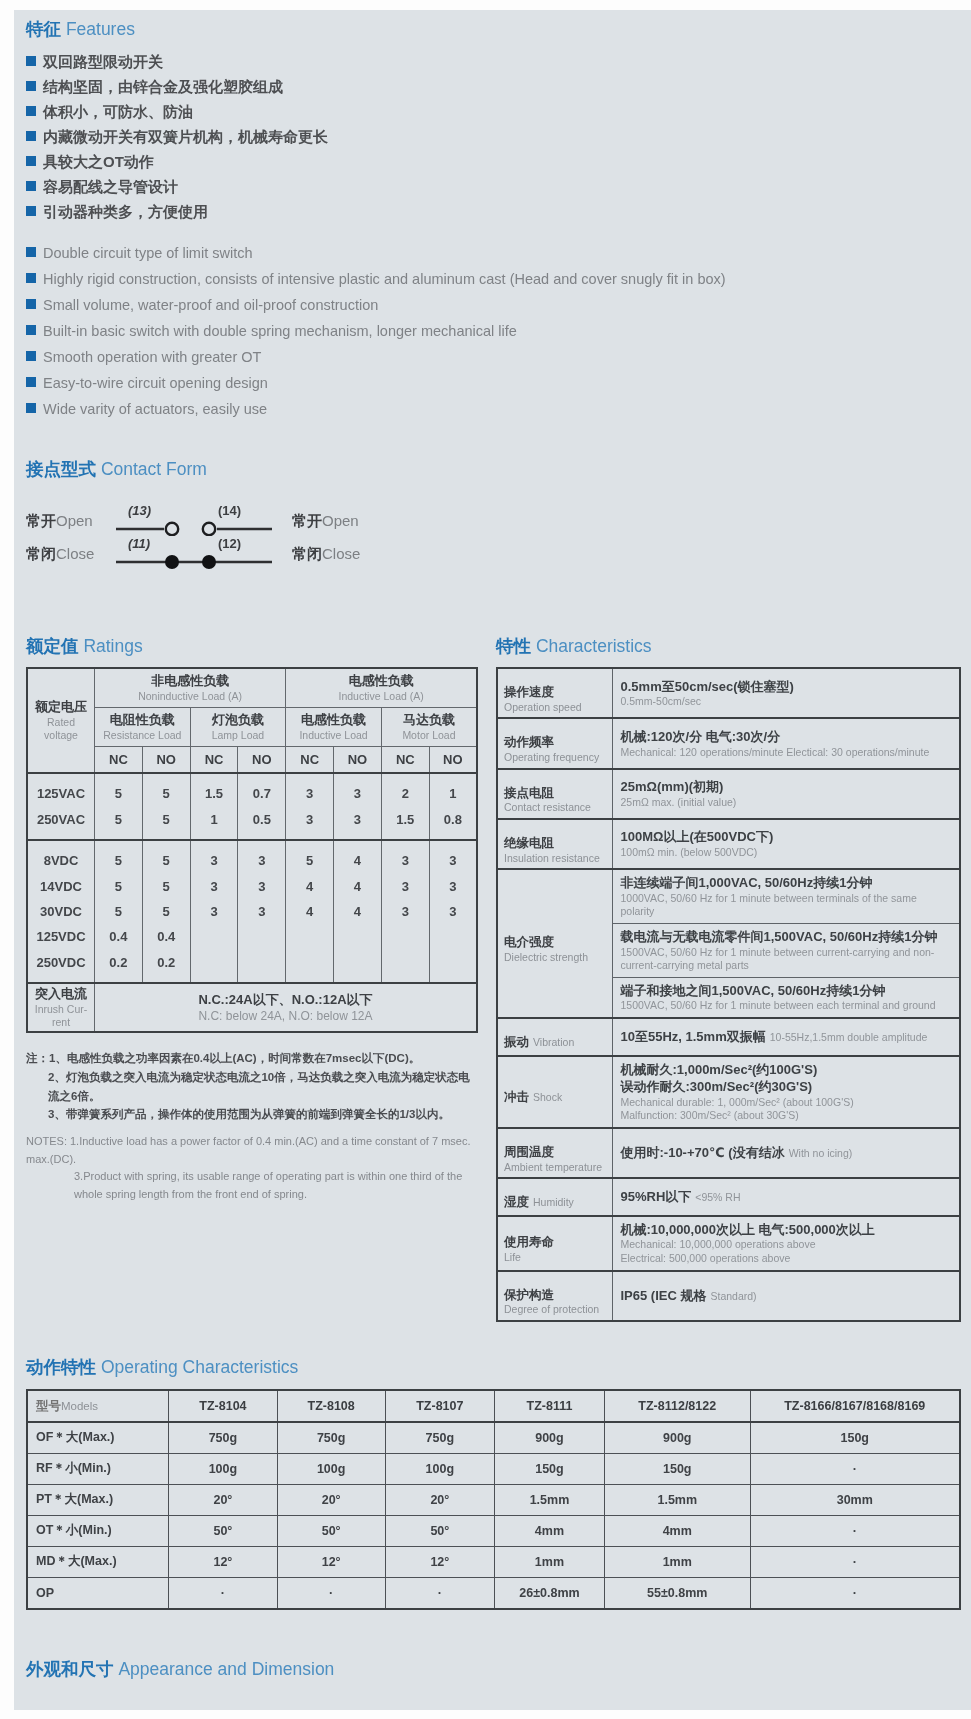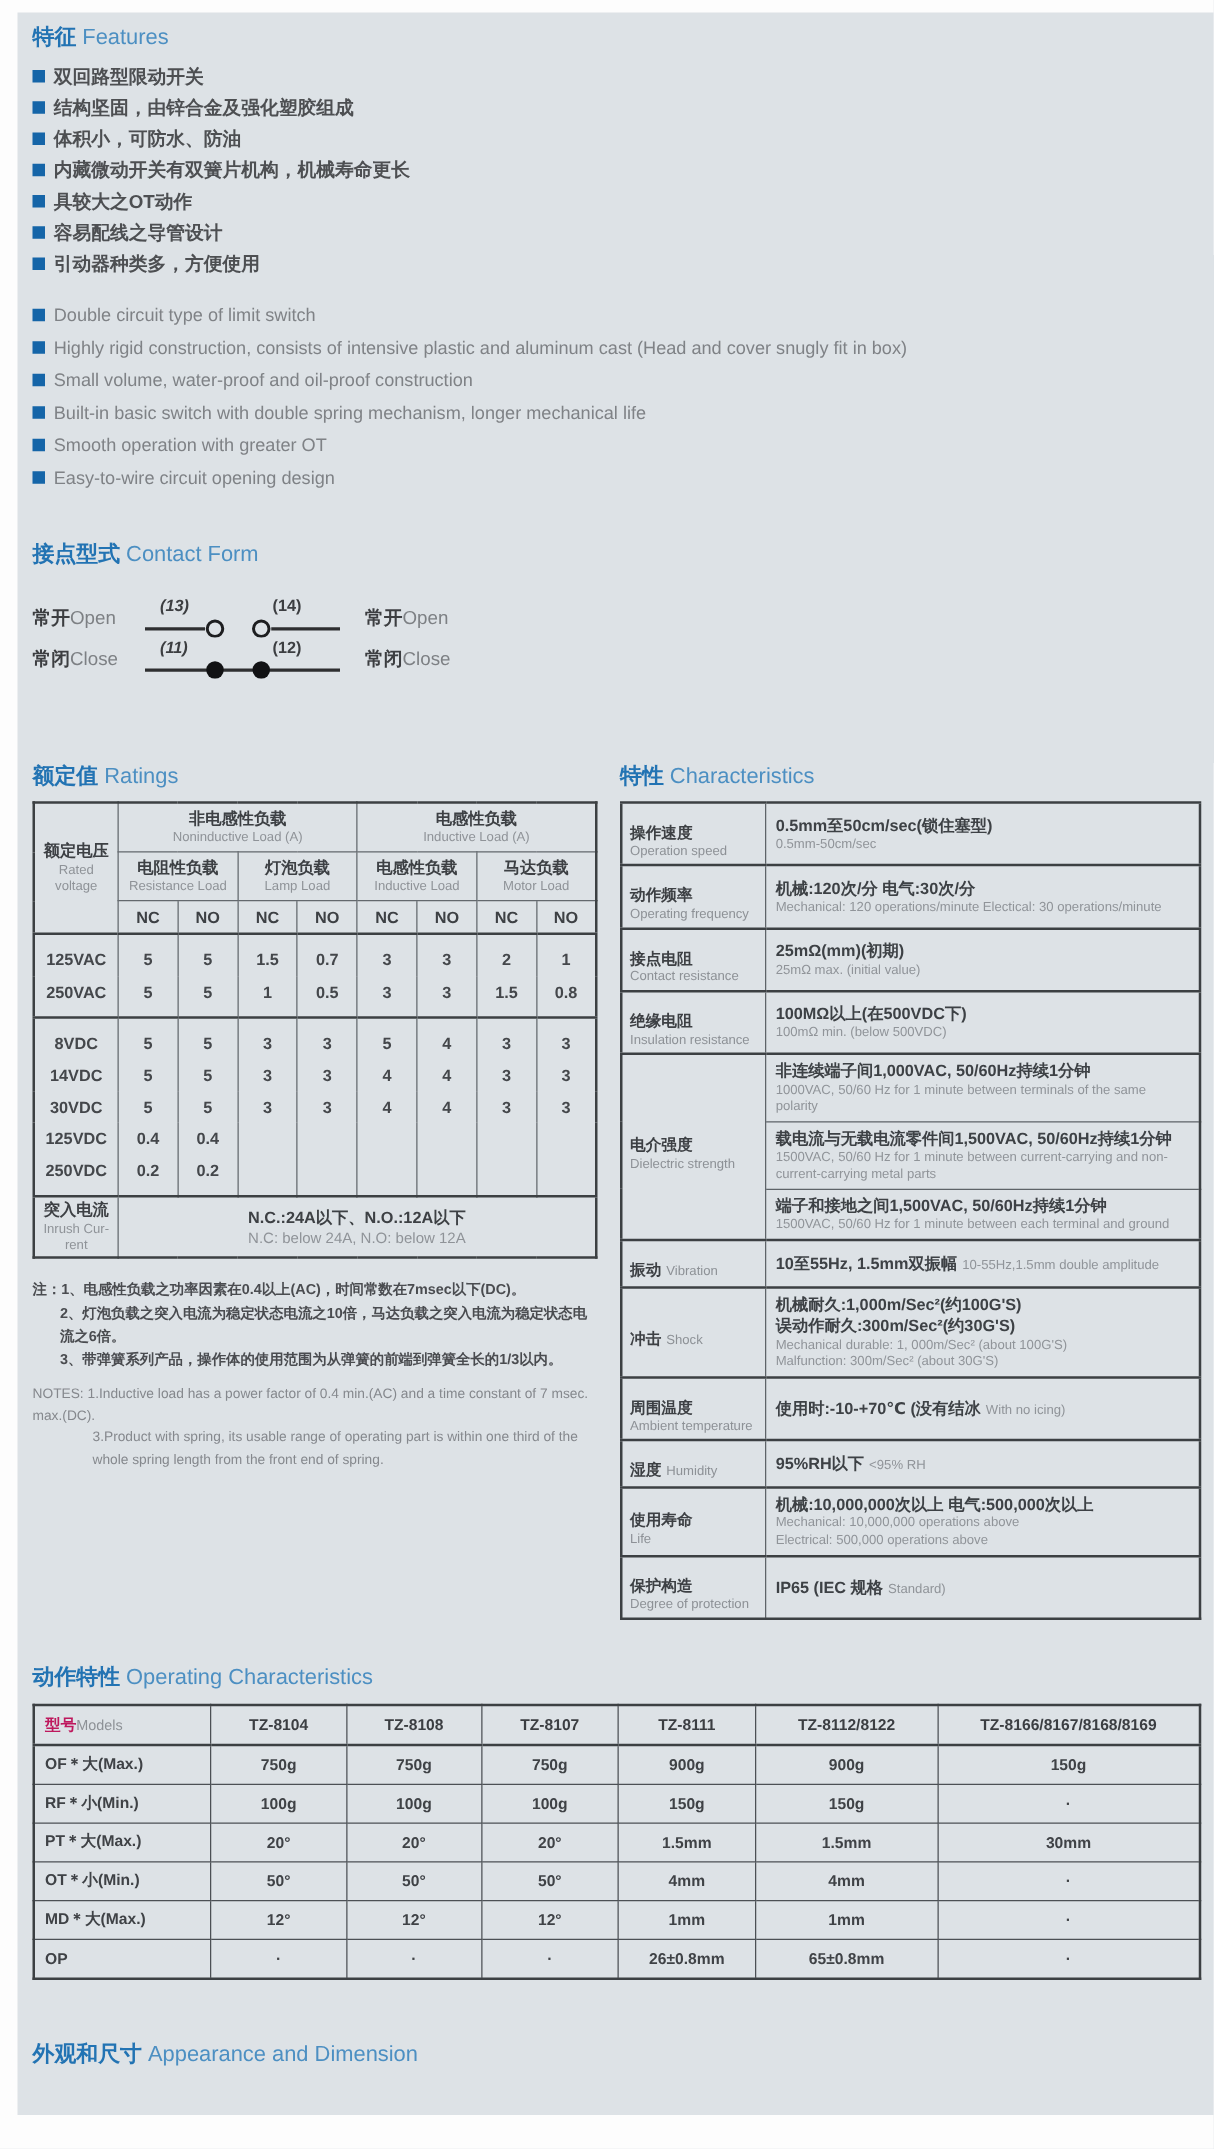--- a/index.html
+++ b/index.html
@@ -74,21 +74,21 @@
   .cv-zh{font-weight:bold;color:#3d4145;font-size:13px;line-height:1.35;}
   .cv-en{color:#909499;font-size:10.5px;line-height:1.3;}
   .inline-en{margin-left:4px;font-weight:normal;}
   
   .op-sec{margin-top:34px;}
   #op-table{border-collapse:collapse;border:2px solid #3c4043;width:100%;table-layout:fixed;margin-top:10px;}
   #op-table th,#op-table td{border:1px solid #4c5055;height:26px;padding:2px 4px;}
   #op-table th{border-bottom:2px solid #3c4043;}
   #op-table th.model{font-size:12.5px;font-weight:bold;color:#3b3e42;text-align:center;}
   #op-table th.mh{text-align:left;padding-left:8px;font-weight:normal;}
-  #op-table th.mh .zh{font-weight:bold;color:#be185d;font-size:12.5px;}
+  #op-table th.mh .zh{font-weight:bold;color:#737373;font-size:12.5px;}
   #op-table th.mh .en{color:#8d9196;font-size:11.5px;}
   #op-table td.rl{text-align:left;padding-left:8px;font-weight:600;font-size:12.5px;color:#3f4246;}
   #op-table td.rv{text-align:center;font-size:12.5px;font-weight:600;color:#3f4246;}
   
   .app-sec{margin-top:48px;}
 </style>
 </head>
 <body>
 
 <div class="panel">
@@ -142,20 +142,24 @@
           <span class="sq"></span>
           <span class="bt">Built-in basic switch with double spring mechanism, longer mechanical life</span>
         </div>
         <div class="bullet en-b">
           <span class="sq"></span>
           <span class="bt">Smooth operation with greater OT</span>
         </div>
         <div class="bullet en-b">
           <span class="sq"></span>
           <span class="bt">Easy-to-wire circuit opening design</span>
+        </div>
+        <div class="bullet en-b">
+          <span class="sq"></span>
+          <span class="bt">Wide varity of actuators, easily use</span>
         </div>
       </div>
 
   <div class="contact">
     <h2 class="sec-h"><span class="zh">接点型式</span> <span class="en">Contact Form</span></h2>
     <div class="cf-rows">
       <div class="cf-row">
         <span class="cf-label"><span class="zh">常开</span><span class="en">Open</span></span>
         <span class="cf-diagram">
           <svg width="168" height="33" viewBox="0 0 168 33">
@@ -547,21 +551,21 @@
               <td class="rv">1mm</td>
               <td class="rv">1mm</td>
               <td class="rv">·</td>
             </tr>
             <tr>
               <td class="rl">OP</td>
               <td class="rv">·</td>
               <td class="rv">·</td>
               <td class="rv">·</td>
               <td class="rv">26±0.8mm</td>
-              <td class="rv">65±0.8mm</td>
+              <td class="rv">55±0.8mm</td>
               <td class="rv">·</td>
             </tr>
           </tbody>
         </table>
   </div>
 
   <div class="app-sec">
     <h2 class="sec-h"><span class="zh">外观和尺寸</span> <span class="en">Appearance and Dimension</span></h2>
   </div>
 

